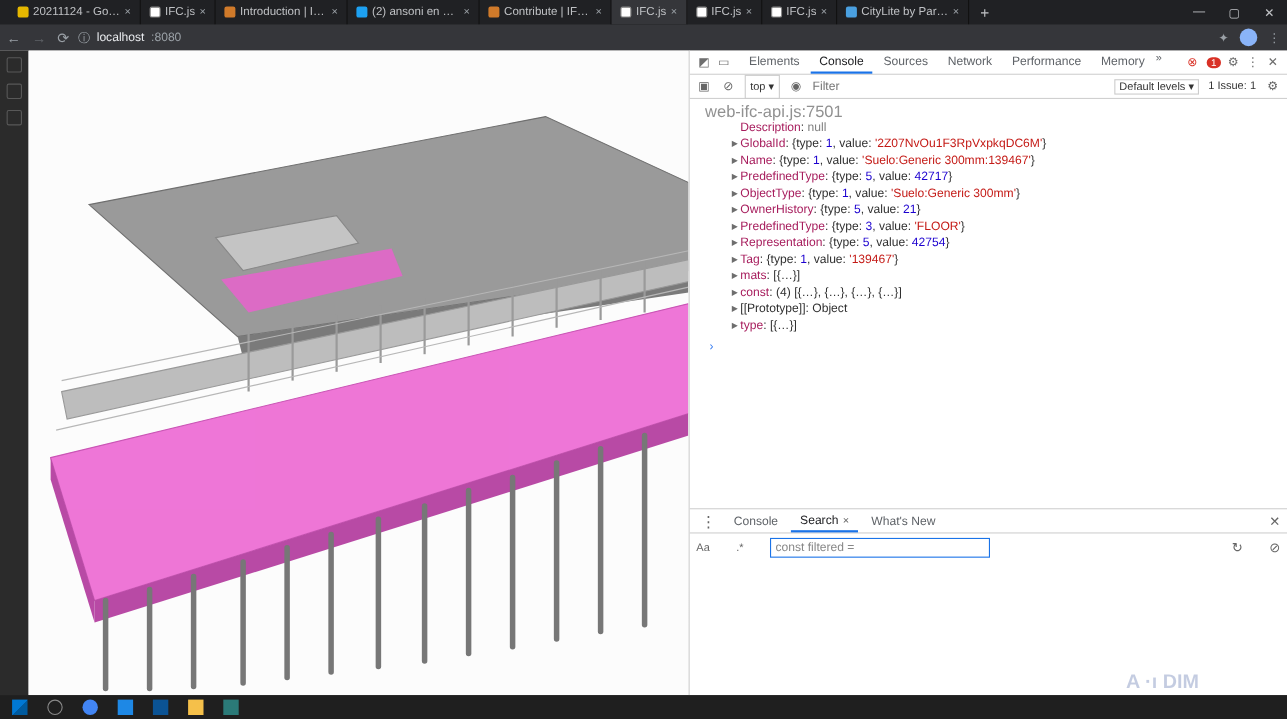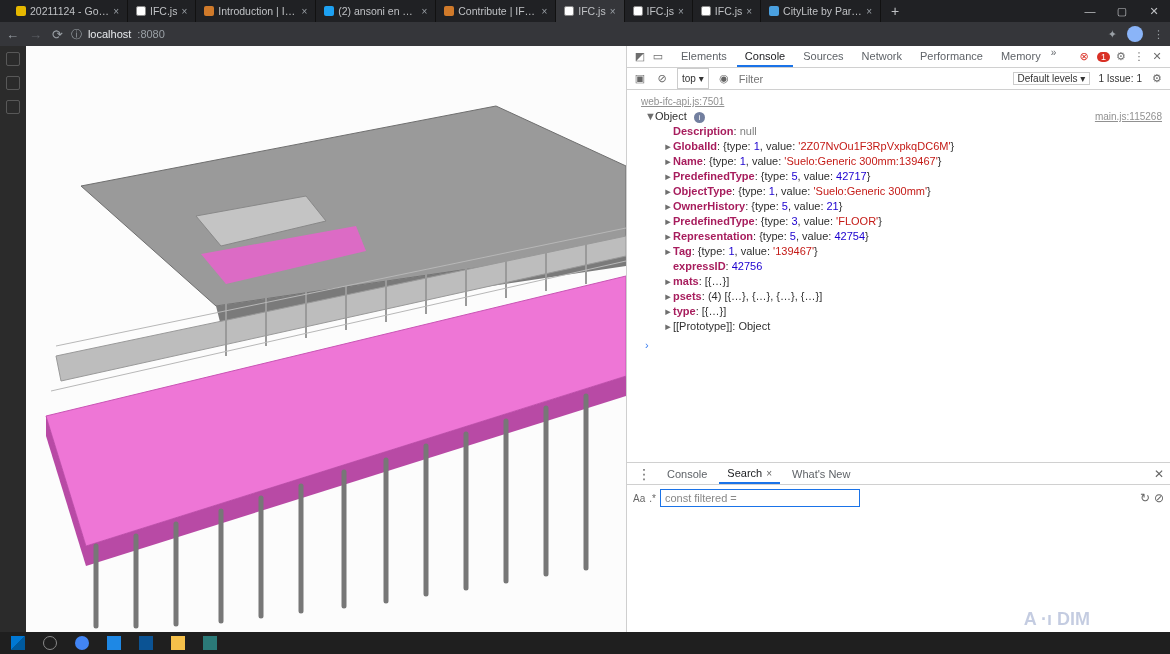--- a/index.html
+++ b/index.html
@@ -50,41 +50,41 @@
 .dt-filter { height: 22px; border-bottom: 1px solid #d0d0d0; display: flex; align-items: center; gap: 8px; padding: 0 6px; }
 .dt-filter .ico { width: 14px; height: 14px; color: #666; cursor: pointer; display:flex;align-items:center;justify-content:center;font-size:11px; }
 .dt-filter .ctx { color: #333; border: 1px solid #ccc; padding: 4px 4px; font-size: 10px; cursor:pointer; }
 .dt-filter input { flex: 1; border: none; outline: none; font-size: 11px; color:#555; }
 .dt-filter .levels { color:#333; border:1px solid #ccc; padding:0 4px; font-size:10px; cursor:pointer;}
 .dt-filter .issue { color:#333; font-size:10px; display:flex; align-items:center; gap:3px;}
 
 .dt-console { flex: 1; overflow: auto; padding: 4px 8px 4px 14px; font-family: Consolas, "Menlo", monospace; font-size: 11px; line-height: 15px; color:#303030; position:relative; }
 .logline { display: flex; }
 .logline .msg { flex: 1; }
-.logline .src { color: #919191; font-size: 10px; text-decoration: underline; cursor:pointer; }
+.logline .src { color: #919191; font-size: 15px; cursor:pointer; }
 .obj-tree { margin-left: 4px; }
 .tw { color:#6e6e6e; display:inline-block; width:10px; text-align:center; }
-.k-prop { color: #a71d5d; font-weight: bold; }
+.k-prop { color: #a71d5d; }
 .k-num { color: #1c00cf; }
 .k-str { color: #c41a16; }
 .k-null { color: #808080; }
 .k-obj { color: #303030; }
 .info-ico { display:inline-block; width:11px; height:11px; background:#727f9f; color:#fff; border-radius:50%; font-size:8px; text-align:center; line-height:11px; margin-left:4px;}
 .prompt-caret { color:#367cf1; position:absolute; left:4px; }
 
 .dt-drawer { border-top: 1px solid #d0d0d0; height: 170px; display: flex; flex-direction: column; }
 .dt-dtabs { height: 22px; border-bottom: 1px solid #d0d0d0; display:flex; align-items:center; padding:0 6px; gap:4px;}
 .dt-dtabs .menu { font-size:14px; color:#666; cursor:pointer; padding:0 4px;}
 .dr-tab { padding: 3px 8px; color:#5f6368; cursor:pointer; font-size:11px;}
 .dr-tab.active { color:#202124; border-bottom:2px solid #1a73e8; }
 .dr-tab .x { margin-left:4px; color:#666; font-size:10px;}
 .dt-dtabs .sp { flex:1; }
 .dt-dtabs .cl { color:#666; cursor:pointer; font-size:12px; }
 .dr-body { flex:1; padding:4px 6px; display:flex; flex-direction:column; gap:6px; }
-.dr-search { display:flex; align-items:center; gap:4px; }
+.dr-search { display:flex; align-items:center; gap:24px; }
 .dr-search .aa { font-size:10px; color:#666; cursor:pointer; }
 .dr-search .dot { font-size:10px; color:#666; cursor:pointer; }
 .dr-search input { flex:0 0 200px; border:1px solid #1a73e8; padding:2px 4px; font-size:11px; color:#888; outline:none; }
 .dr-search .ico { color:#666; cursor:pointer; font-size:12px; }
 
 
 .taskbar { position: absolute; left: 0; right: 0; bottom: 0; height: 22px; background: #1f1f1f; display: flex; align-items: center; gap: 4px; padding-left: 4px; }
 .taskbar .tb { width: 28px; height: 18px; display:flex; align-items:center; justify-content:center; cursor:pointer; }
 .taskbar .tb span { width:14px; height:14px; display:inline-block; }
 
@@ -261,41 +261,34 @@
           <span>1 Issue:</span> 
           <span class="badge b2">1</span>
         </span>
       <span class="ico">⚙</span>
     </div>
 
     <div class="dt-console">
       <div class="logline">
         <span class="src">web-ifc-api.js:7501</span>
       </div>
-      <div class="logline">
-        <span class="msg obj-tree">
-          <span class="tw">▼</span><span class="k-obj">Object</span> <span class="info-ico">i</span>
-        </span>
-        <span class="src">main.js:115268</span>
-      </div>
       <div class="obj-tree" style="margin-left:22px">
         <div><span style="display:inline-block;width:10px"></span><span class="k-prop">Description</span>: <span class="k-null">null</span></div>
         <div><span class="tw">▸</span><span class="k-prop">GlobalId</span>: {type: <span class="k-num">1</span>, value: <span class="k-str">'2Z07NvOu1F3RpVxpkqDC6M'</span>}</div>
         <div><span class="tw">▸</span><span class="k-prop">Name</span>: {type: <span class="k-num">1</span>, value: <span class="k-str">'Suelo:Generic 300mm:139467'</span>}</div>
         <div><span class="tw">▸</span><span class="k-prop">PredefinedType</span>: {type: <span class="k-num">5</span>, value: <span class="k-num">42717</span>}</div>
         <div><span class="tw">▸</span><span class="k-prop">ObjectType</span>: {type: <span class="k-num">1</span>, value: <span class="k-str">'Suelo:Generic 300mm'</span>}</div>
         <div><span class="tw">▸</span><span class="k-prop">OwnerHistory</span>: {type: <span class="k-num">5</span>, value: <span class="k-num">21</span>}</div>
         <div><span class="tw">▸</span><span class="k-prop">PredefinedType</span>: {type: <span class="k-num">3</span>, value: <span class="k-str">'FLOOR'</span>}</div>
         <div><span class="tw">▸</span><span class="k-prop">Representation</span>: {type: <span class="k-num">5</span>, value: <span class="k-num">42754</span>}</div>
         <div><span class="tw">▸</span><span class="k-prop">Tag</span>: {type: <span class="k-num">1</span>, value: <span class="k-str">'139467'</span>}</div>
-        <div><span style="display:inline-block;width:10px"></span><span class="k-prop">expressID</span>: <span class="k-num">42756</span></div>
         <div><span class="tw">▸</span><span class="k-prop">mats</span>: <span class="k-obj">[{…}]</span></div>
-        <div><span class="tw">▸</span><span class="k-prop">psets</span>: <span class="k-obj">(4)</span> <span class="k-obj">[{…}, {…}, {…}, {…}]</span></div>
+        <div><span class="tw">▸</span><span class="k-prop">const</span>: <span class="k-obj">(4)</span> <span class="k-obj">[{…}, {…}, {…}, {…}]</span></div>
+        <div><span class="tw">▸</span><span class="k-obj">[[Prototype]]</span>: <span class="k-obj">Object</span></div>
         <div><span class="tw">▸</span><span class="k-prop">type</span>: <span class="k-obj">[{…}]</span></div>
-        <div><span class="tw">▸</span><span class="k-obj">[[Prototype]]</span>: <span class="k-obj">Object</span></div>
       </div>
       <div style="position:relative; margin-top:4px;">
           <span class="prompt-caret">›</span>
         </div>
     </div>
 
     <div class="dt-drawer">
       <div class="dt-dtabs">
         <span class="menu">⋮</span>
         <span class="dr-tab">Console</span>

